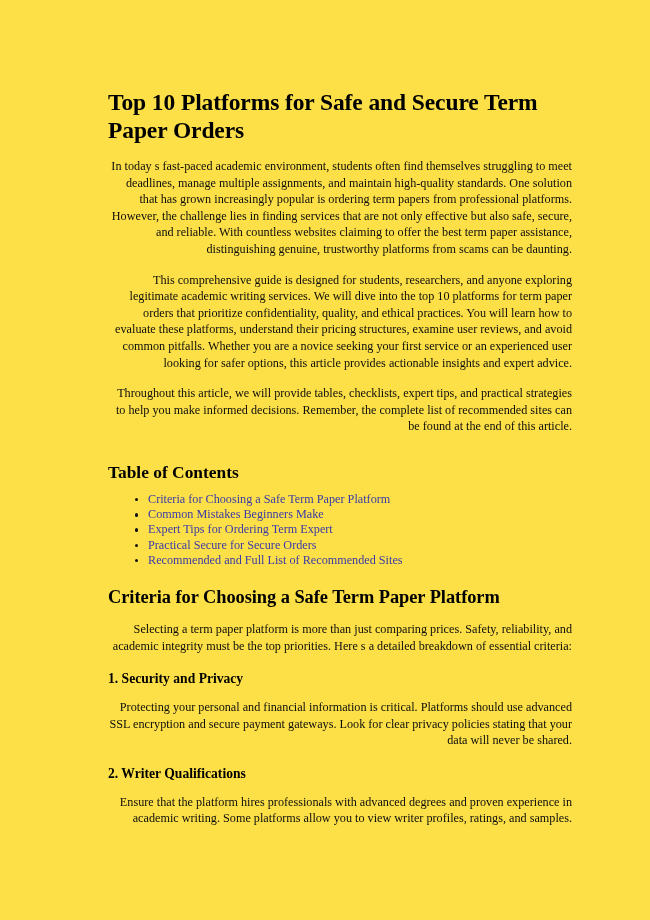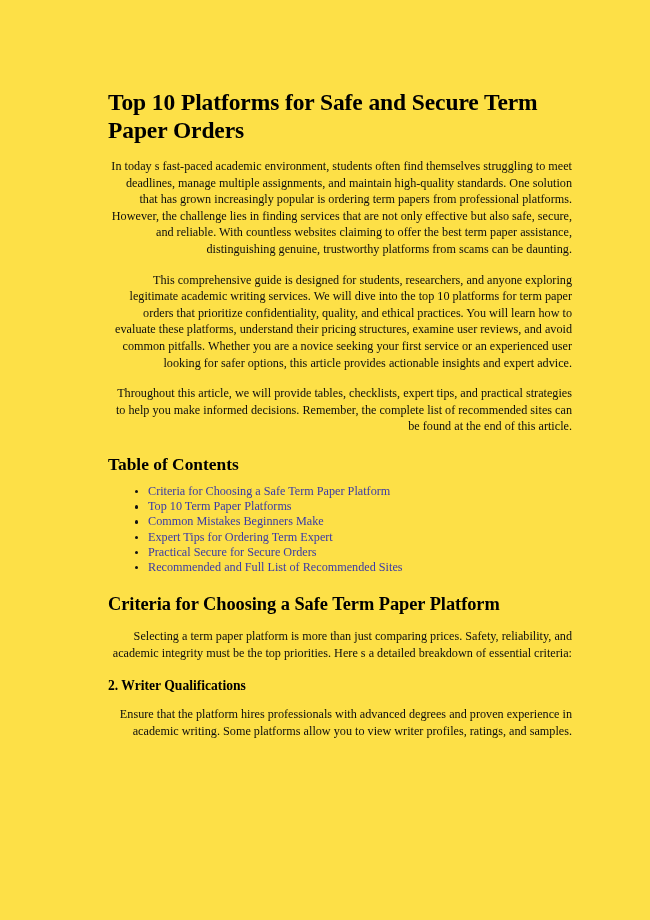--- a/index.html
+++ b/index.html
@@ -54,21 +54,21 @@
     line-height: 23px;
     margin: 18px 0 12px 0;
     letter-spacing: -0.05px;
     color: #000;
   }
 
   h2.toc-heading {
     font-size: 17.4px;
     font-weight: bold;
     line-height: 22px;
-    margin: 18px 0 9px 0;
+    margin: 26px 0 9px 0;
     color: #000;
   }
 
   h3.sub-heading {
     font-size: 13.6px;
     font-weight: bold;
     line-height: 18px;
     margin: 16px 0 11px 0;
     color: #000;
   }
@@ -117,42 +117,40 @@
 
     <h2 class="toc-heading">Table of Contents</h2>
 
     <ul class="toc-list">
       <li>
         <span class="bullet"></span>
         <a class="toc-link">Criteria for Choosing a Safe Term Paper Platform</a>
       </li>
       <li>
         <span class="bullet"></span>
-        <a class="toc-link">Top 10 Term Paper Platforms</a>
-      </li>
-      <li>
-        <span class="bullet"></span>
         <a class="toc-link">Common Mistakes Beginners Make</a>
       </li>
       <li>
         <span class="bullet"></span>
         <a class="toc-link">Expert Tips for Ordering Term Expert</a>
       </li>
       <li>
         <span class="bullet"></span>
         <a class="toc-link">Practical Secure for Secure Orders</a>
       </li>
       <li>
         <span class="bullet"></span>
         <a class="toc-link">Recommended and Full List of Recommended Sites</a>
       </li>
     </ul>
 
     <h2 class="section-heading">Criteria for Choosing a Safe Term Paper Platform</h2>
 
     <p class="body-text">Selecting a term paper platform is more than just comparing prices. Safety, reliability, and academic integrity must be the top priorities. Here s a detailed breakdown of essential criteria:</p>
 
+    <h3 class="sub-heading">1. Security and Privacy</h3>
+    <p class="body-text">Protecting your personal and financial information is critical. Platforms should use advanced SSL encryption and secure payment gateways. Look for clear privacy policies stating that your data will never be shared.</p>
 
     <h3 class="sub-heading">2. Writer Qualifications</h3>
     <p class="body-text">Ensure that the platform hires professionals with advanced degrees and proven experience in academic writing. Some platforms allow you to view writer profiles, ratings, and samples.</p>
 
   </div>
 </div>
 
 </body></html>

